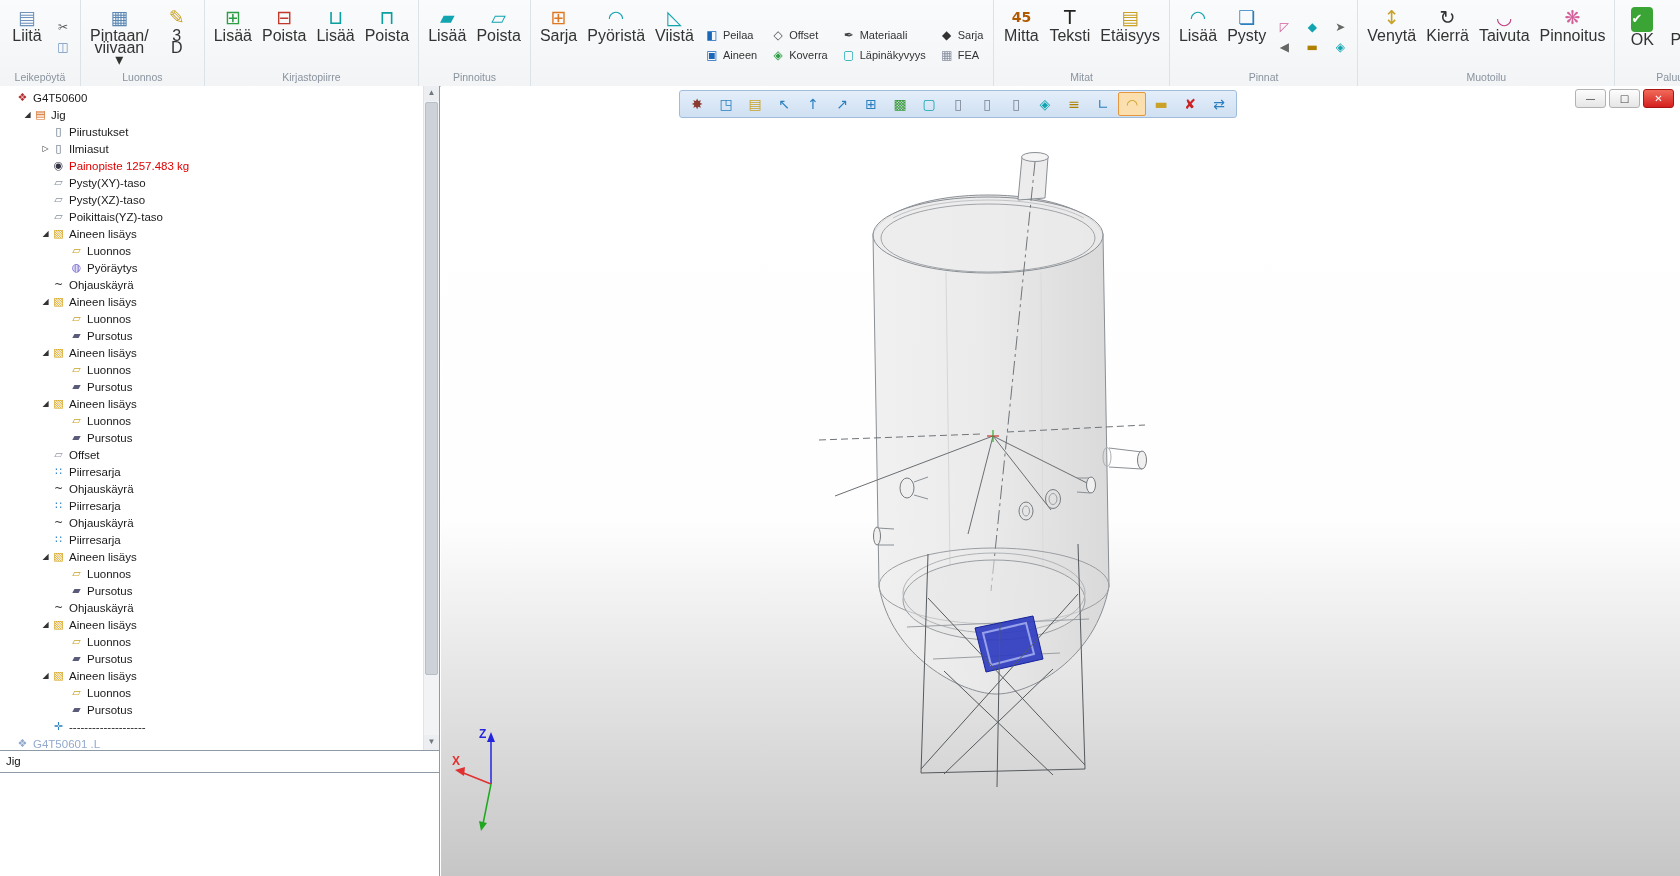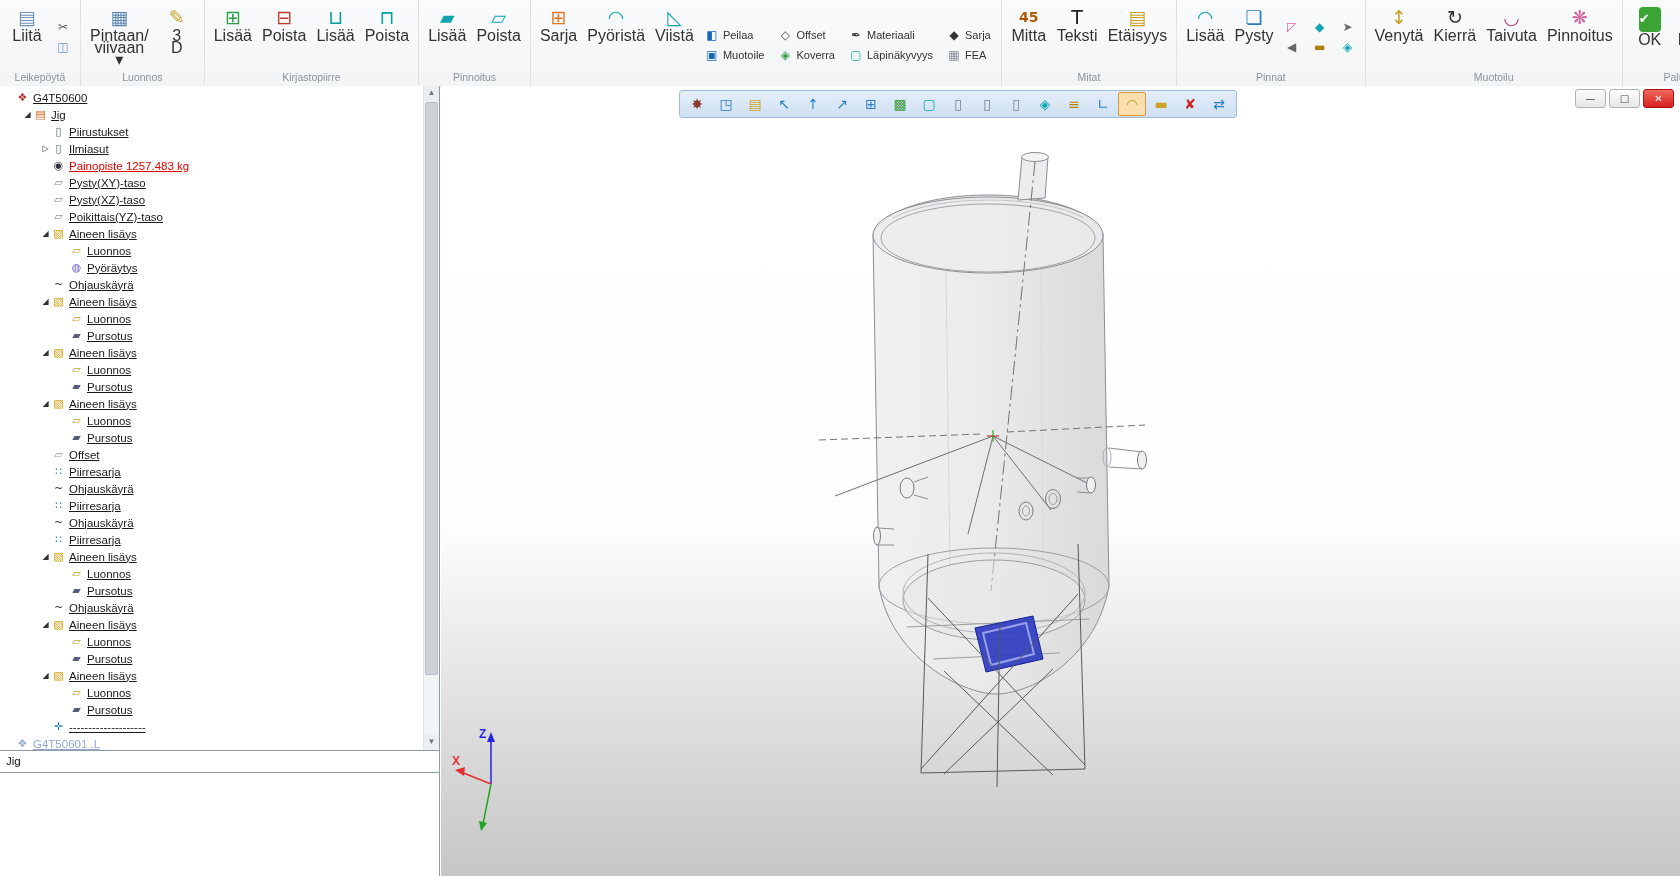--- a/index.html
+++ b/index.html
@@ -39,21 +39,21 @@
   }
   .sidebar-header{
     height:18px;line-height:17px;padding:0 5px;font-size:11px;color:#223;
     background:linear-gradient(#eef5fc,#cfe0f0);border-bottom:1px solid #a9b8c8;
   }
   .tree-wrap{position:relative;height:664px;overflow:hidden;background:#fff;}
   .tree{position:absolute;top:3px;left:0;right:16px;}
   .tree-row{display:flex;align-items:center;height:17px;white-space:nowrap;font-size:11.5px;}
   .tree-row .arrow{width:11px;font-size:8px;color:#333;text-align:center;flex:0 0 11px;font-family:"DejaVu Sans",sans-serif;}
   .tree-row .tico{width:15px;text-align:center;font-size:11px;margin-right:3px;flex:0 0 15px;}
-  .tree-row .tlbl{color:#1a1a1a;text-decoration:underline;}
+  .tree-row .tlbl{color:#1a1a1a;}
   
   .vscroll{position:absolute;top:0;right:0;bottom:0;width:15px;background:#f2f3f5;border-left:1px solid #e0e3e7;}
   .vscroll .sbtn{height:15px;line-height:14px;text-align:center;font-size:8px;color:#707880;background:#eceef1;}
   .vscroll .sbtn.down{position:absolute;bottom:0;left:0;right:0;}
   .vscroll .thumb{position:absolute;left:1px;right:1px;top:16px;height:86%;background:#cdd2d8;border:1px solid #b8bec6;border-radius:2px;}
   .status-row{
     height:21px;line-height:20px;padding:0 6px;font-size:11.5px;color:#111;
     border-top:1px solid #8e9aa6;border-bottom:1px solid #8e9aa6;background:#fff;
   }
   .sidebar-fill{flex:1;background:#fff;}
@@ -178,21 +178,21 @@
           <div class="rbtn small">
             <span class="ic" style="color: rgb(68, 68, 68);">✒</span>
             <span class="slbl">Materiaali</span>
           </div>
           <div class="rbtn small">
             <span class="ic" style="color: rgb(51, 51, 51);">◆</span>
             <span class="slbl">Sarja</span>
           </div>
           <div class="rbtn small">
             <span class="ic" style="color: rgb(26, 102, 184);">▣</span>
-            <span class="slbl">Muotoile</span>
+            <span class="slbl">Aineen</span>
           </div>
           <div class="rbtn small">
             <span class="ic" style="color: rgb(46, 158, 70);">◈</span>
             <span class="slbl">Koverra</span>
           </div>
           <div class="rbtn small">
             <span class="ic" style="color: rgb(18, 165, 176);">▢</span>
             <span class="slbl">Läpinäkyvyys</span>
           </div>
           <div class="rbtn small">

